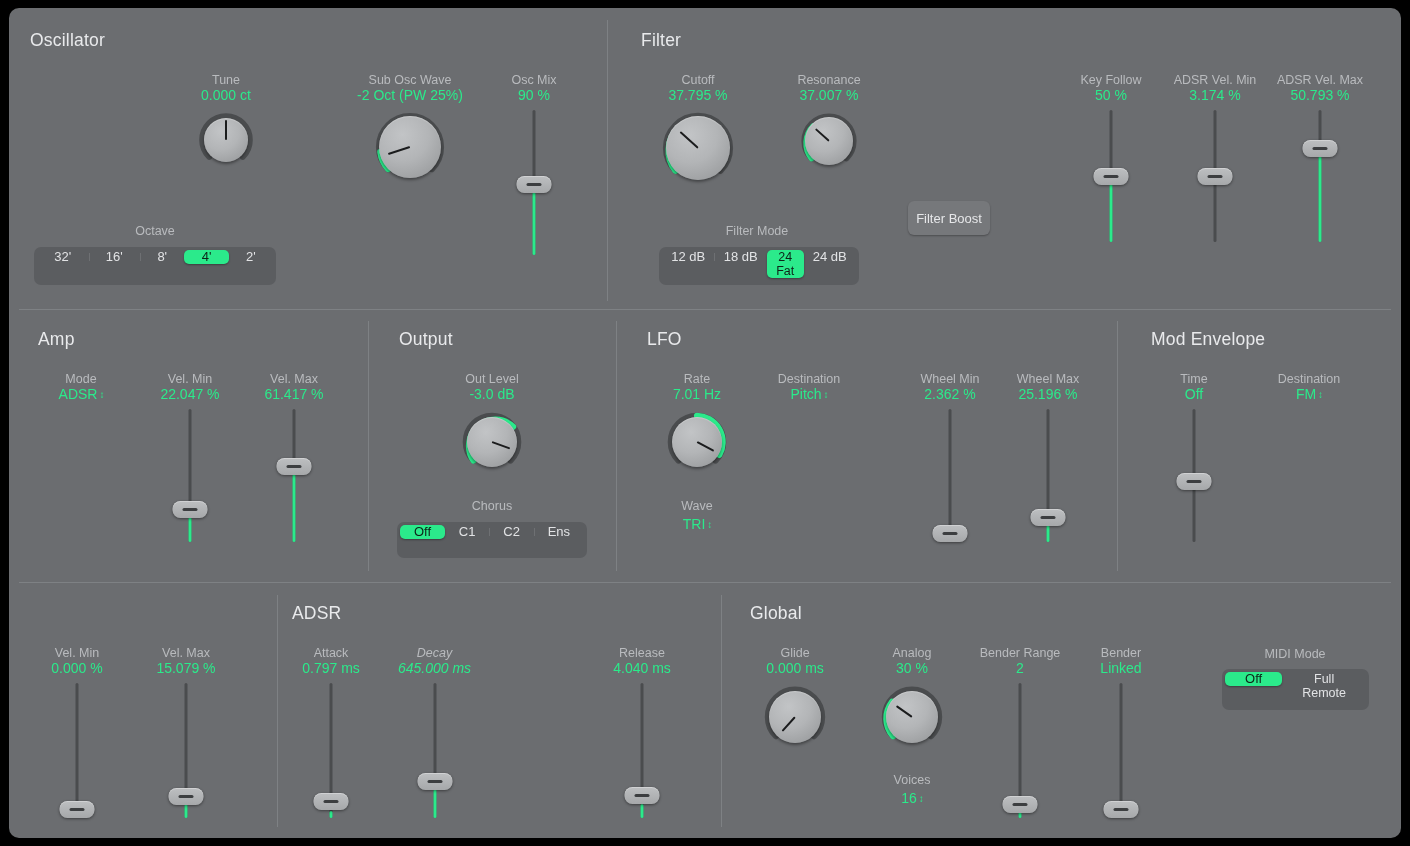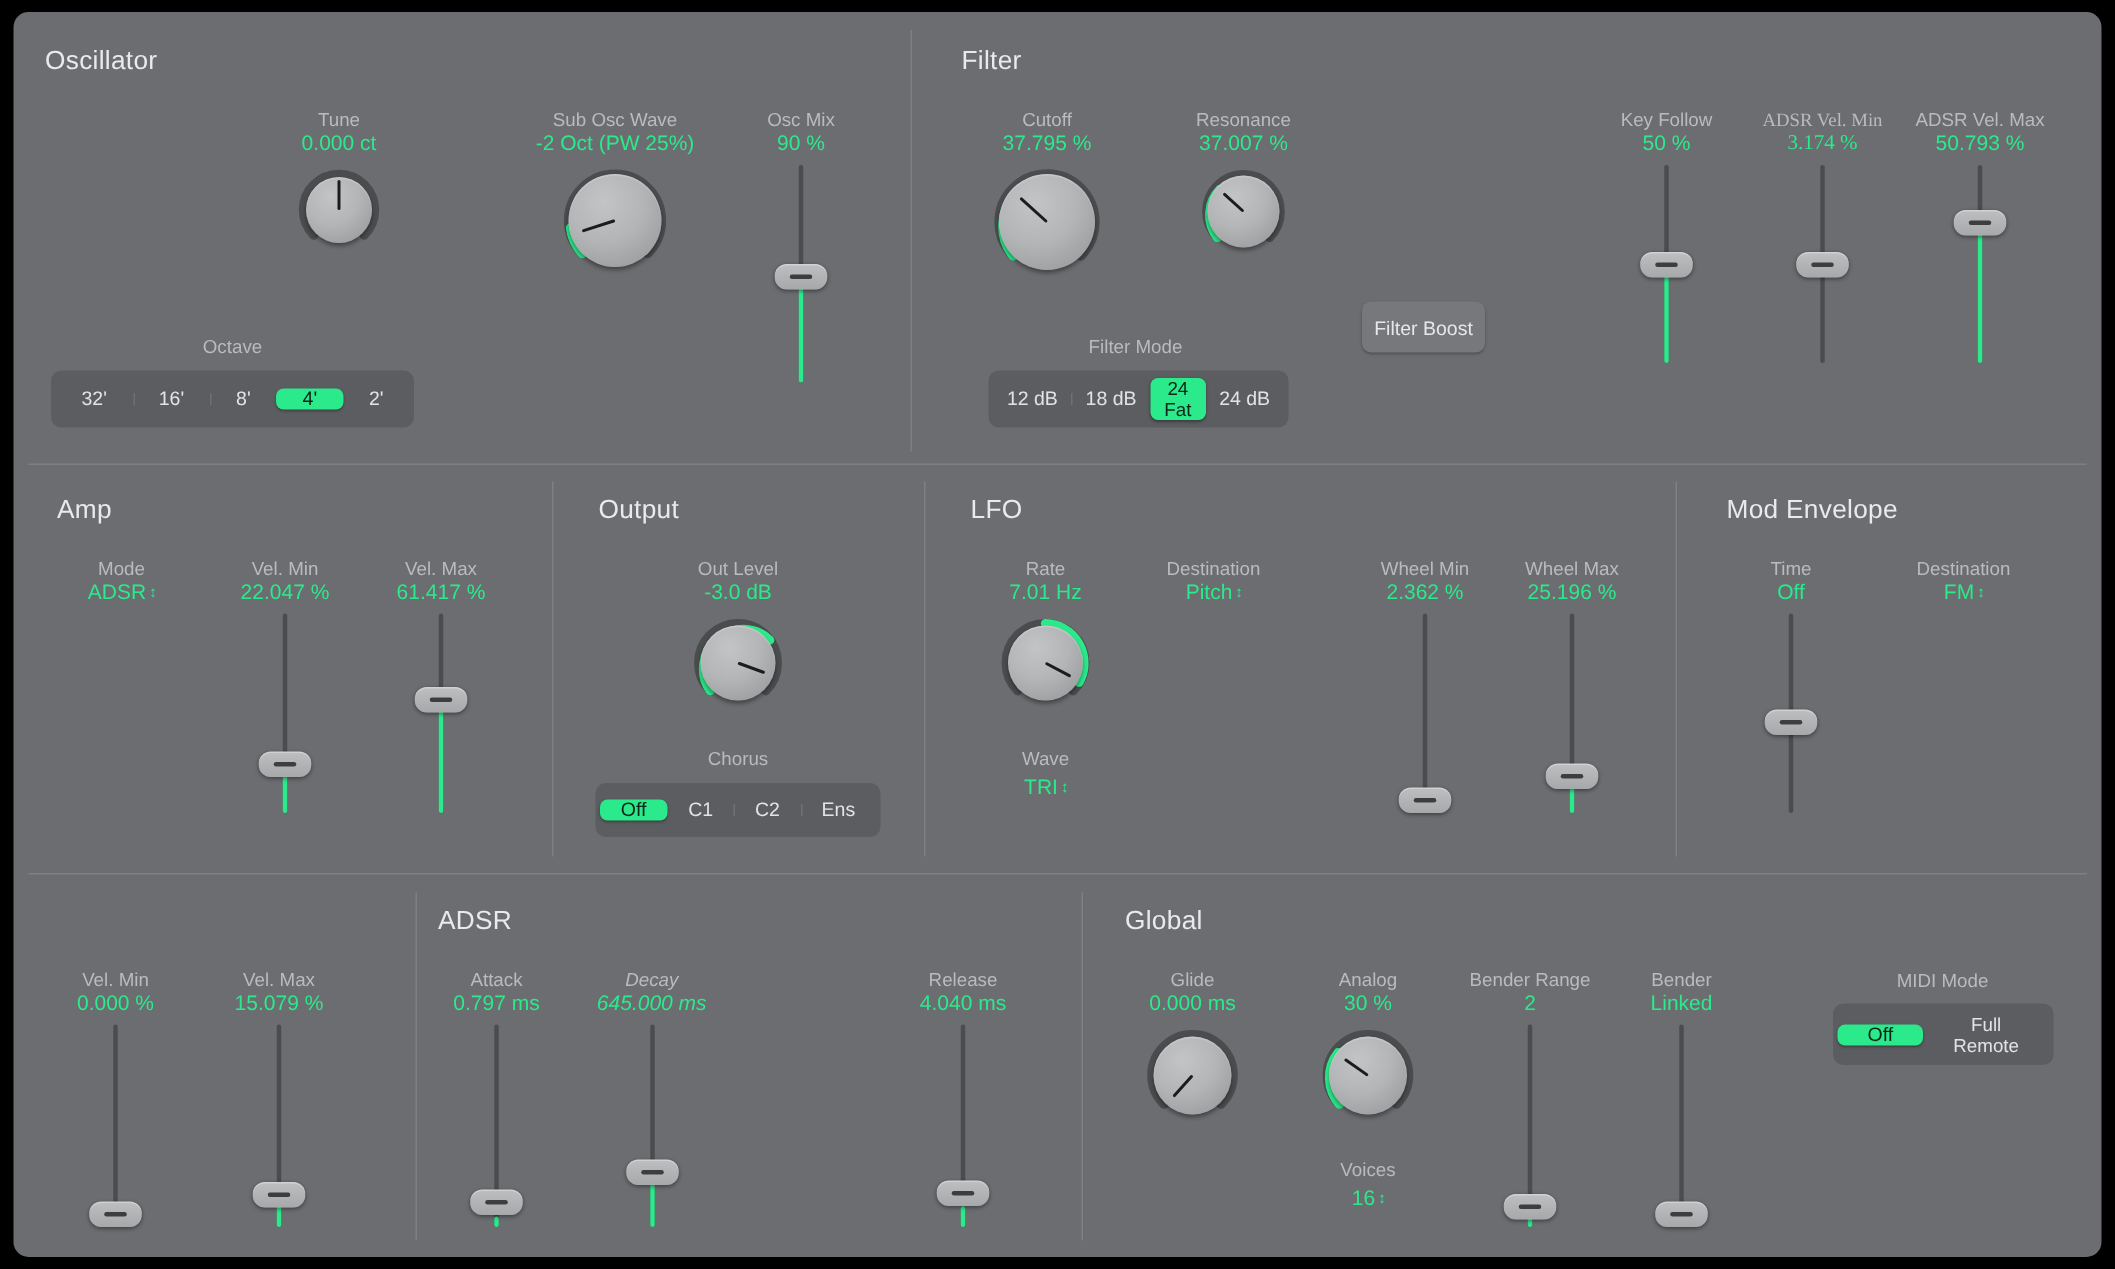--- a/index.html
+++ b/index.html
@@ -62,21 +62,21 @@
     box-shadow:0 1px 3px rgba(0,0,0,.45), inset 0 1px 0 rgba(255,255,255,.3);
   }
   .slider .thumb::after{
     content:"";position:absolute;left:50%;top:50%;
     width:15px;height:3px;margin-left:-7.5px;margin-top:-1.5px;
     background:#3c3e40;border-radius:2px;
   }
 
   
   .seg{
-    position:absolute;display:flex;align-items:center;
+    position:absolute;display:flex;align-items:flex-start;
     background:#5b5d60;border-radius:7px;padding:3px;box-sizing:border-box;
   }
   .seg .sgm{
     display:flex;align-items:center;justify-content:center;
     color:#e2e3e5;font-size:13px;border-radius:5px;
     position:relative;text-align:center;line-height:14px;
     white-space:pre-line;flex:1 1 auto;
   }
   .seg .sgm + .sgm::before{
     content:"";position:absolute;left:0;top:18%;bottom:18%;width:1px;background:#6e7073;
@@ -190,21 +190,21 @@
   <div class="ctl" style="left:1057px;top:65px;width:90px;">
     <div class="lbl">Key Follow</div>
     <div class="val">50 %</div>
     <div class="slider" style="height:132px;margin-top:6px;">
       <div class="track" style="top:0;height:132px;"></div>
       <div class="fill" style="top:66px;height:66px;"></div>
       <div class="thumb" style="top:58px;"></div>
     </div>
   </div>
 
-  <div class="ctl" style="left:1155px;top:65px;width:102px;font-family:Liberation Serif, serif;">
+  <div class="ctl" style="left:1155px;top:65px;width:102px;">
     <div class="lbl">ADSR Vel. Min</div>
     <div class="val">3.174 %</div>
     <div class="slider" style="height:132px;margin-top:6px;">
       <div class="track" style="top:0;height:132px;"></div>
       <div class="thumb" style="top:58px;"></div>
     </div>
   </div>
 
   <div class="ctl" style="left:1260px;top:65px;width:102px;">
     <div class="lbl">ADSR Vel. Max</div>

